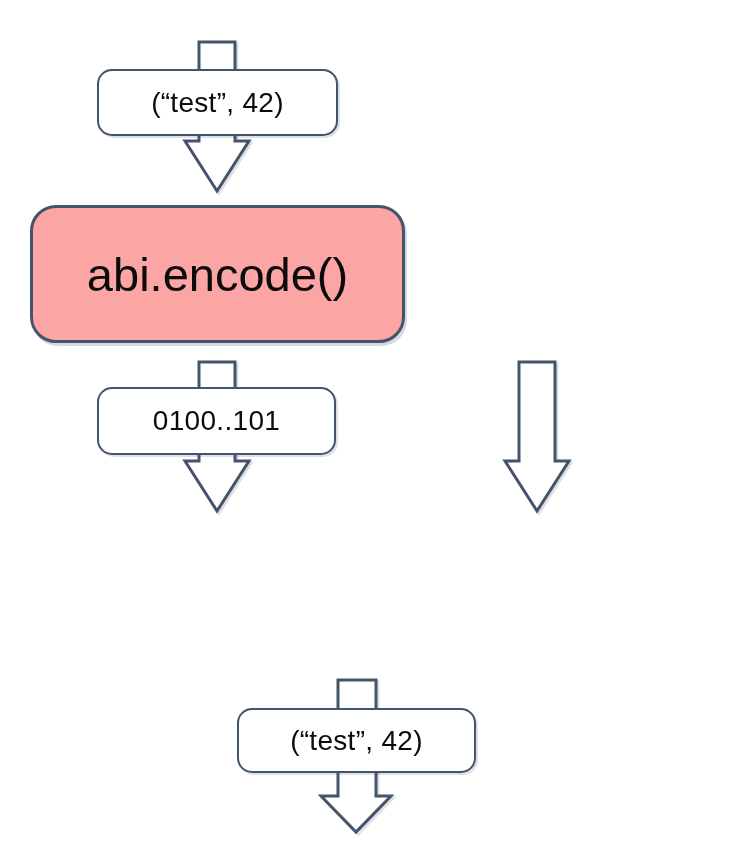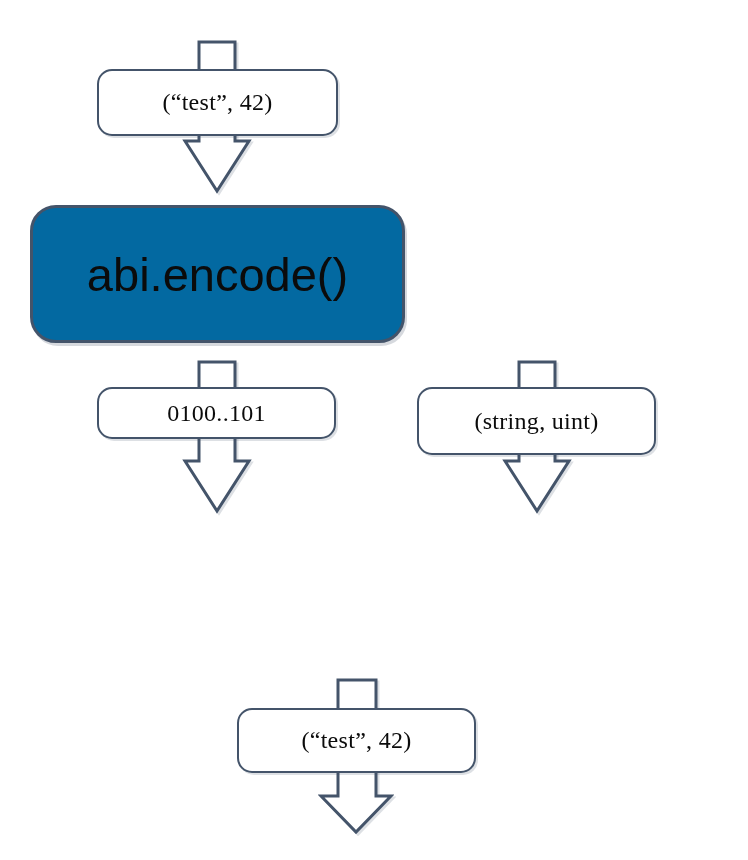--- a/index.html
+++ b/index.html
@@ -25,30 +25,29 @@
   .lbox {
     position: absolute;
     z-index: 2;
     background: #ffffff;
     border: 2.5px solid #44546a;
     border-radius: 15px;
     box-shadow: 2px 2px 0 rgba(68,84,106,0.18);
     display: flex;
     align-items: center;
     justify-content: center;
-    font-size: 24px;
+    font-size: 28px;
     color: #0b0b0b;
     letter-spacing: 0.3px;
     box-sizing: border-box;
-    font-family: Liberation Serif, serif;
   }
   .pbox {
     position: absolute;
     z-index: 2;
-    background: #0369a1;
+    background: #fca5a5;
     border: 3px solid #44546a;
     border-radius: 26px;
     box-shadow: 2px 3px 0 rgba(68,84,106,0.22);
     display: flex;
     align-items: center;
     justify-content: center;
     font-size: 47px;
     color: #0b0b0b;
     box-sizing: border-box;
   }
@@ -75,26 +74,23 @@
   </svg>
 
   <div class="lbox" style="left:97px; top:69px; width:241px; height:67px;">
     <span>(“test”, 42)</span>
   </div>
 
   <div class="pbox" style="left:30px; top:205px; width:375px; height:138px;">
     <span>abi.encode()</span>
   </div>
 
-  <div class="lbox" style="left:97px; top:387px; width:239px; height:52px;">
+  <div class="lbox" style="left:97px; top:387px; width:239px; height:68px;">
     <span>0100..101</span>
   </div>
 
-  <div class="lbox" style="left:417px; top:387px; width:239px; height:68px;">
-    <span>(string, uint)</span>
-  </div>
 
 
   <div class="lbox" style="left:237px; top:708px; width:239px; height:65px;">
     <span>(“test”, 42)</span>
   </div>
 
 </div>
 
 </body></html>

